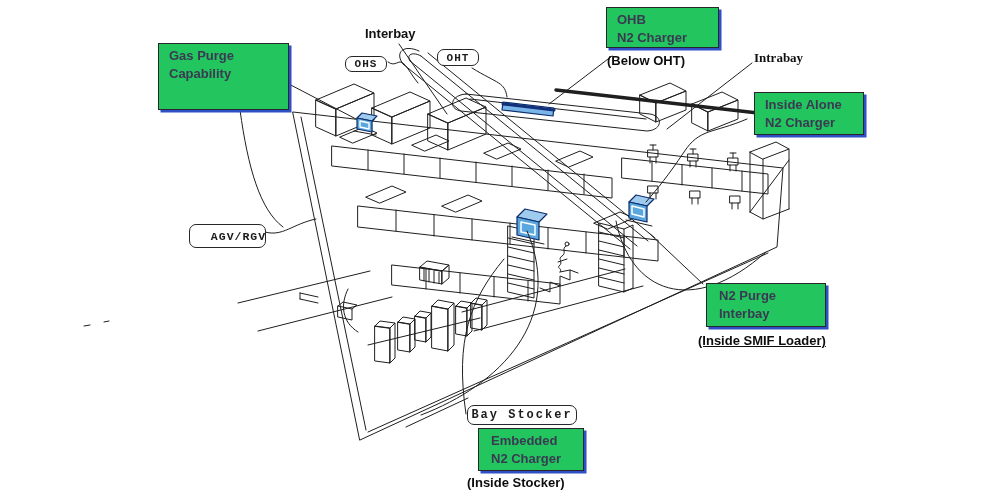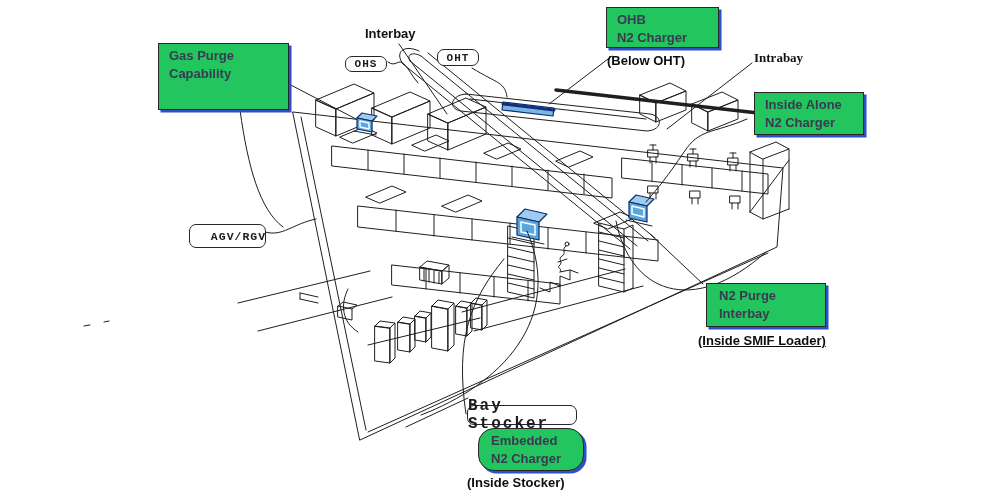--- a/index.html
+++ b/index.html
@@ -200,23 +200,23 @@
   <div class="tag" style="left:189px;top:224px;width:77px;height:24px;font-size:11.5px;padding-left:22px;">
     <span>AGV/RGV</span>
   </div>
 
   <div class="ybox" style="left:700px;top:283px;width:120px;height:44px;padding-left:12px;">
     <div>N2 Purge</div>
     <div>Interbay</div>
   </div>
   <div class="note" style="left:698px;top:333px;text-decoration:underline;">(Inside SMIF  Loader)</div>
 
-  <div class="tag" style="left:467px;top:405px;width:110px;height:20px;font-size:16px;letter-spacing:2px;">
+  <div class="tag" style="left:467px;top:405px;width:110px;height:20px;font-size:12px;letter-spacing:2px;">
     <span>Bay Stocker</span>
   </div>
 
-  <div class="ybox" style="left:472px;top:428px;width:106px;height:43px;padding-left:12px;border-radius:16px;">
+  <div class="ybox" style="left:472px;top:428px;width:106px;height:43px;padding-left:12px;">
     <div>Embedded</div>
     <div>N2 Charger</div>
   </div>
   <div class="note" style="left:467px;top:475px;">(Inside Stocker)</div>
 
 </div>
 
 </body></html>

